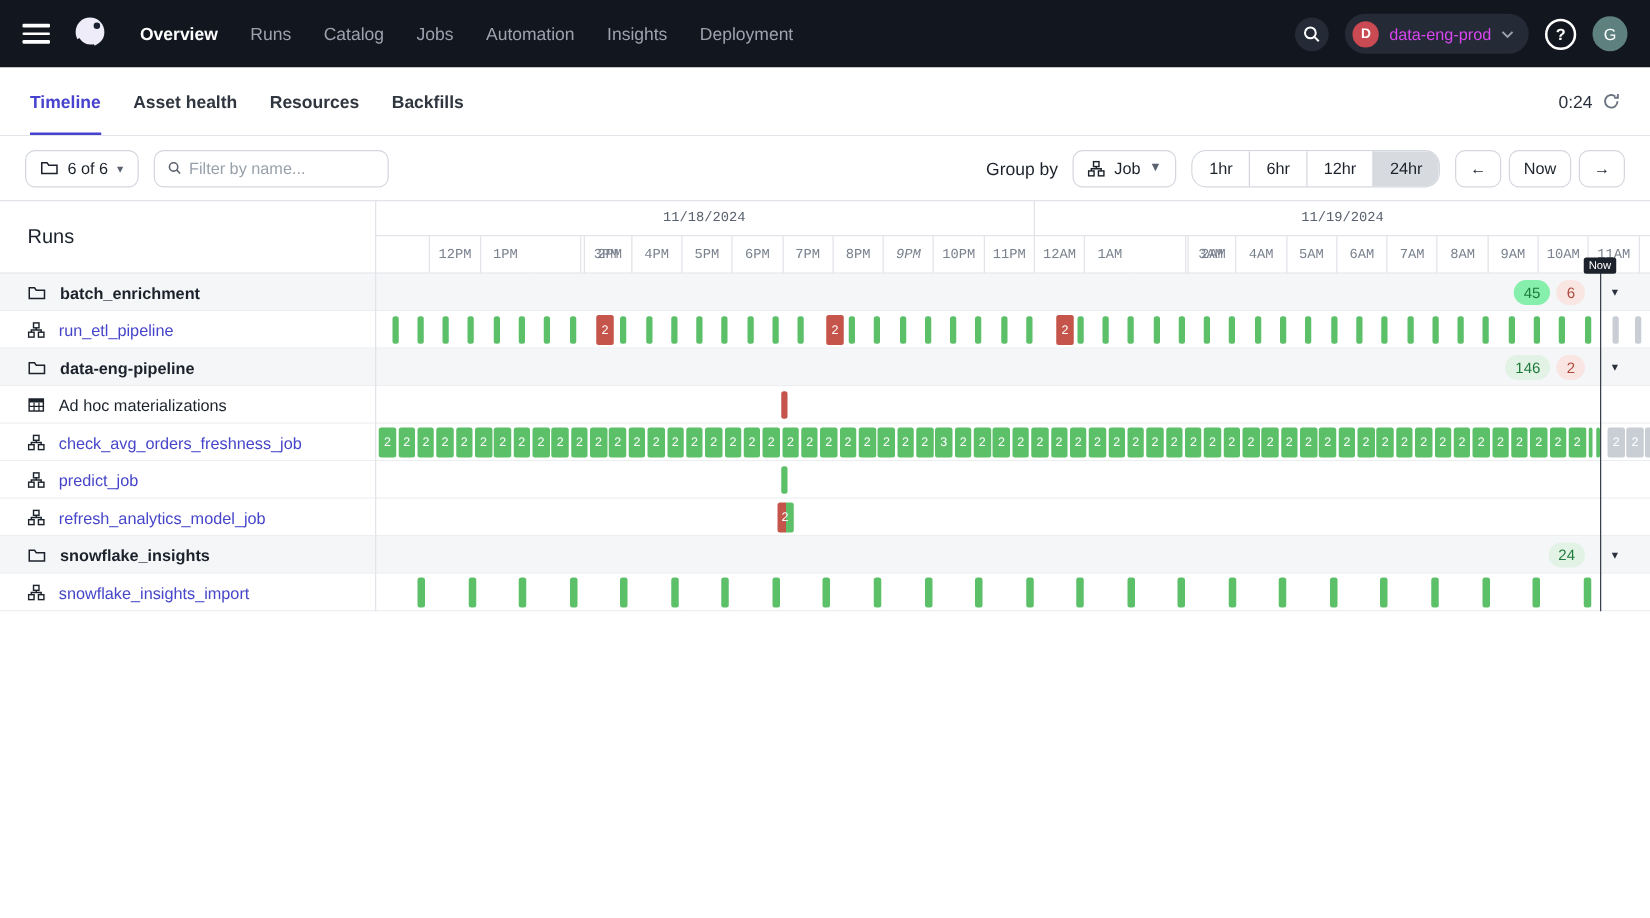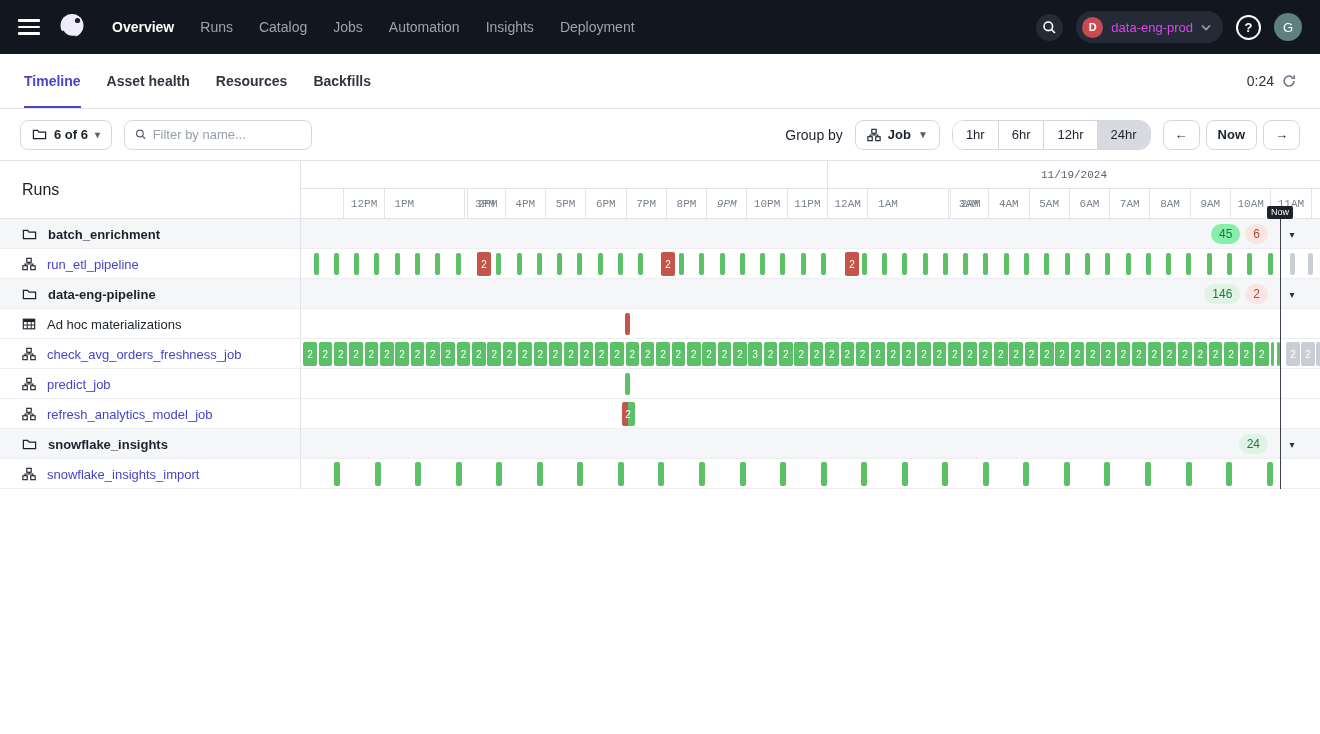--- a/index.html
+++ b/index.html
@@ -34,21 +34,21 @@
   .tab { display:flex; align-items:center; font-size:14px; font-weight:600; color:#30363F;
          border-bottom:2px solid transparent; padding-top:2px; cursor:pointer; }
   .tab.active { color:#4843CE; border-bottom-color:#4843CE; }
   .tabs-right { margin-left:auto; display:flex; align-items:center; gap:8px;
                 font-size:14px; color:#2A313C; }
 
   
   .toolbar { height:51px; display:flex; align-items:center; padding:0 20px; gap:12px; background:#fff; }
   .btn { height:30px; border:1px solid #D4D8DE; border-radius:8px; background:#fff;
          display:inline-flex; align-items:center; gap:7px; padding:0 11px;
-         font-size:13px; color:#1C222B; cursor:pointer; white-space:nowrap;font-weight:bold; }
+         font-size:13px; color:#1C222B; cursor:pointer; white-space:nowrap; }
   .filter-wrap { height:30px; width:188px; border:1px solid #D4D8DE; border-radius:8px;
                  display:flex; align-items:center; gap:6px; padding:0 10px; background:#fff; }
   .filter-wrap input { border:none; outline:none; font-size:13px; width:100%; color:#1C222B;
                        font-family:"Liberation Sans", sans-serif; }
   .filter-wrap input::placeholder { color:#98A0AB; }
   .toolbar-right { margin-left:auto; display:flex; align-items:center; gap:12px; }
   .groupby-label { font-size:14px; color:#1C222B; }
   .segmented { display:flex; border:1px solid #D4D8DE; border-radius:12px; overflow:hidden; height:30px; }
   .segment { padding:0 13px; font-size:13px; color:#1C222B; display:flex; align-items:center;
              border-left:1px solid #D4D8DE; cursor:pointer; background:#fff; }
@@ -198,20 +198,21 @@
       <div class="btn">←</div>
       <div class="btn">Now</div>
       <div class="btn">→</div>
     </div>
   </div>
 </div>
 
 <div class="timeline">
   <div class="tl-left">Runs</div>
   <div class="date-row" id="dateRow">
+      <div class="date-cell" style="left: 0px; width: 527px;">11/18/2024</div>
       <div class="date-cell second" style="left: 527px; width: 493px;">11/19/2024</div>
     </div>
   <div class="hour-row" id="hourRow">
       <div class="hour-cell" style="left: 43.4px; width: 40.3px;">12PM</div>
       <div class="hour-cell" style="left: 83.7px; width: 40.3px;">1PM</div>
       <div class="hour-cell" style="left: 131px; width: 40.3px; margin-left: 36px;">2PM</div>
       <div class="hour-cell" style="left: 164.3px; width: 40.3px;">3PM</div>
       <div class="hour-cell" style="left: 204.6px; width: 40.3px;">4PM</div>
       <div class="hour-cell" style="left: 244.9px; width: 40.3px;">5PM</div>
       <div class="hour-cell" style="left: 285.2px; width: 40.3px;">6PM</div>

